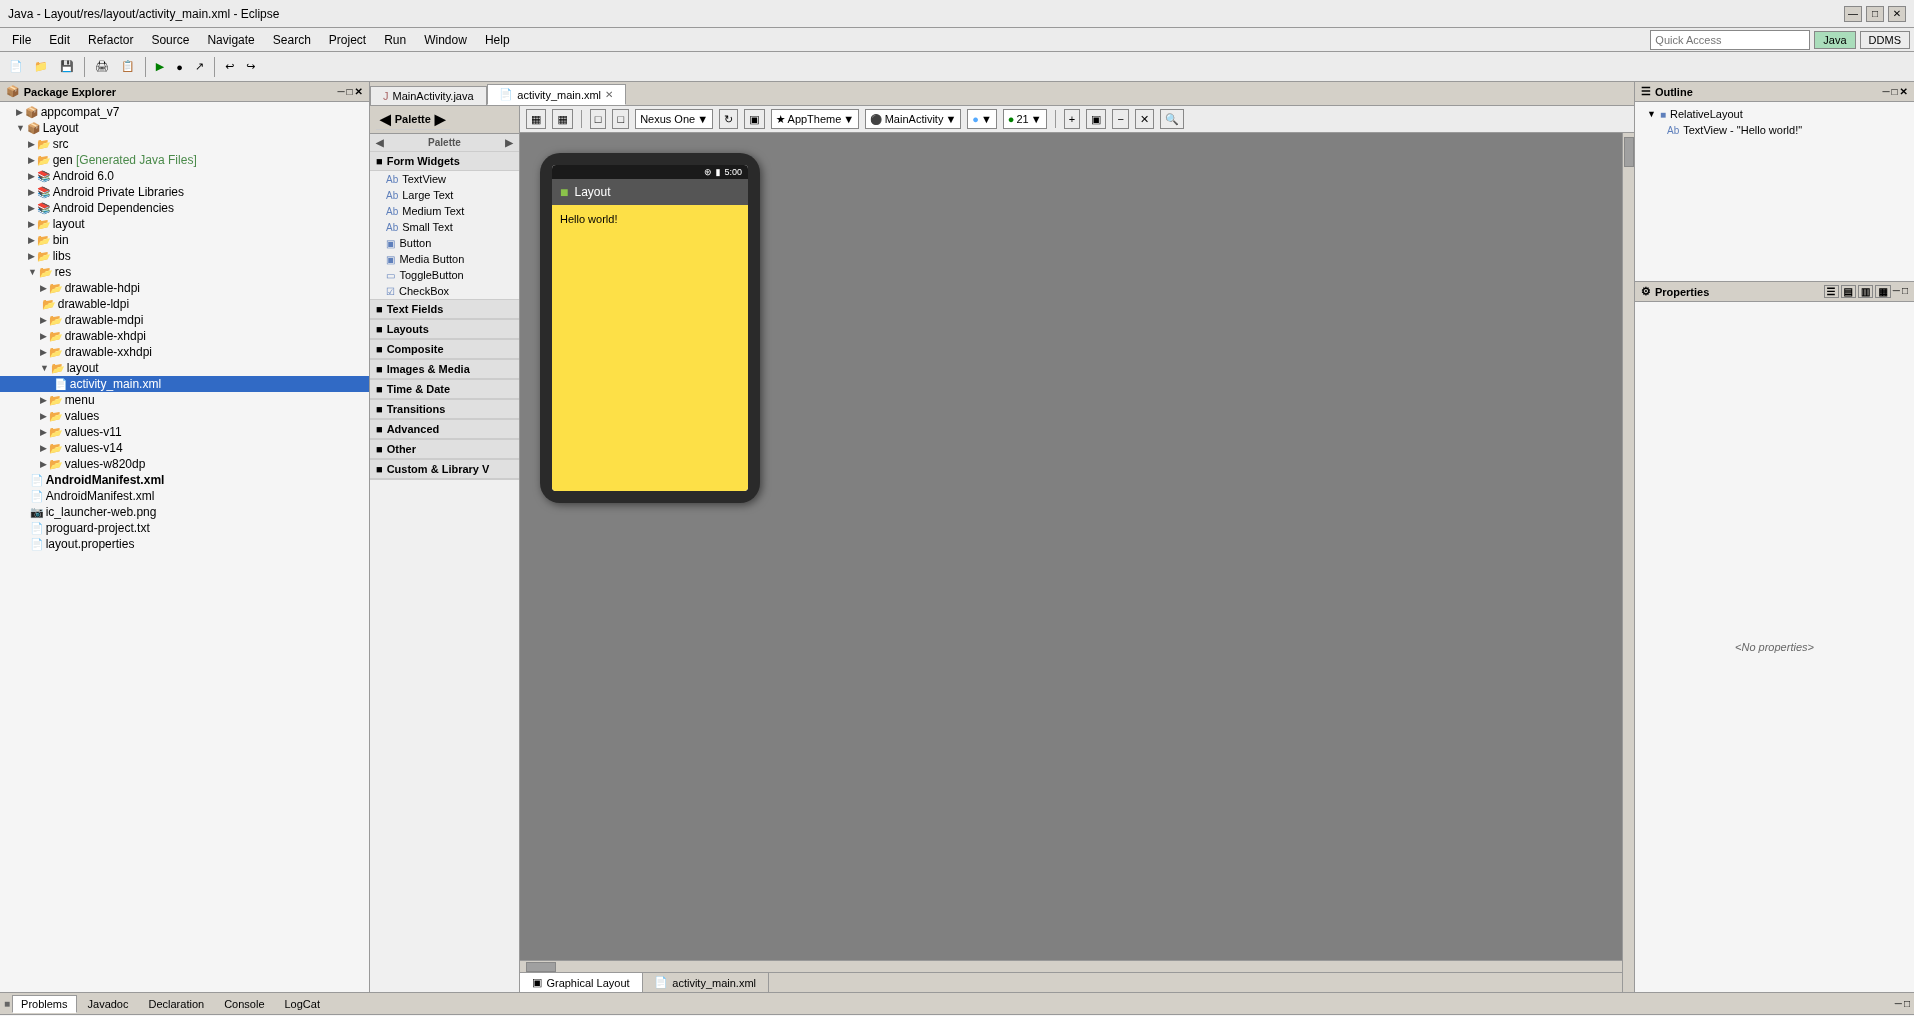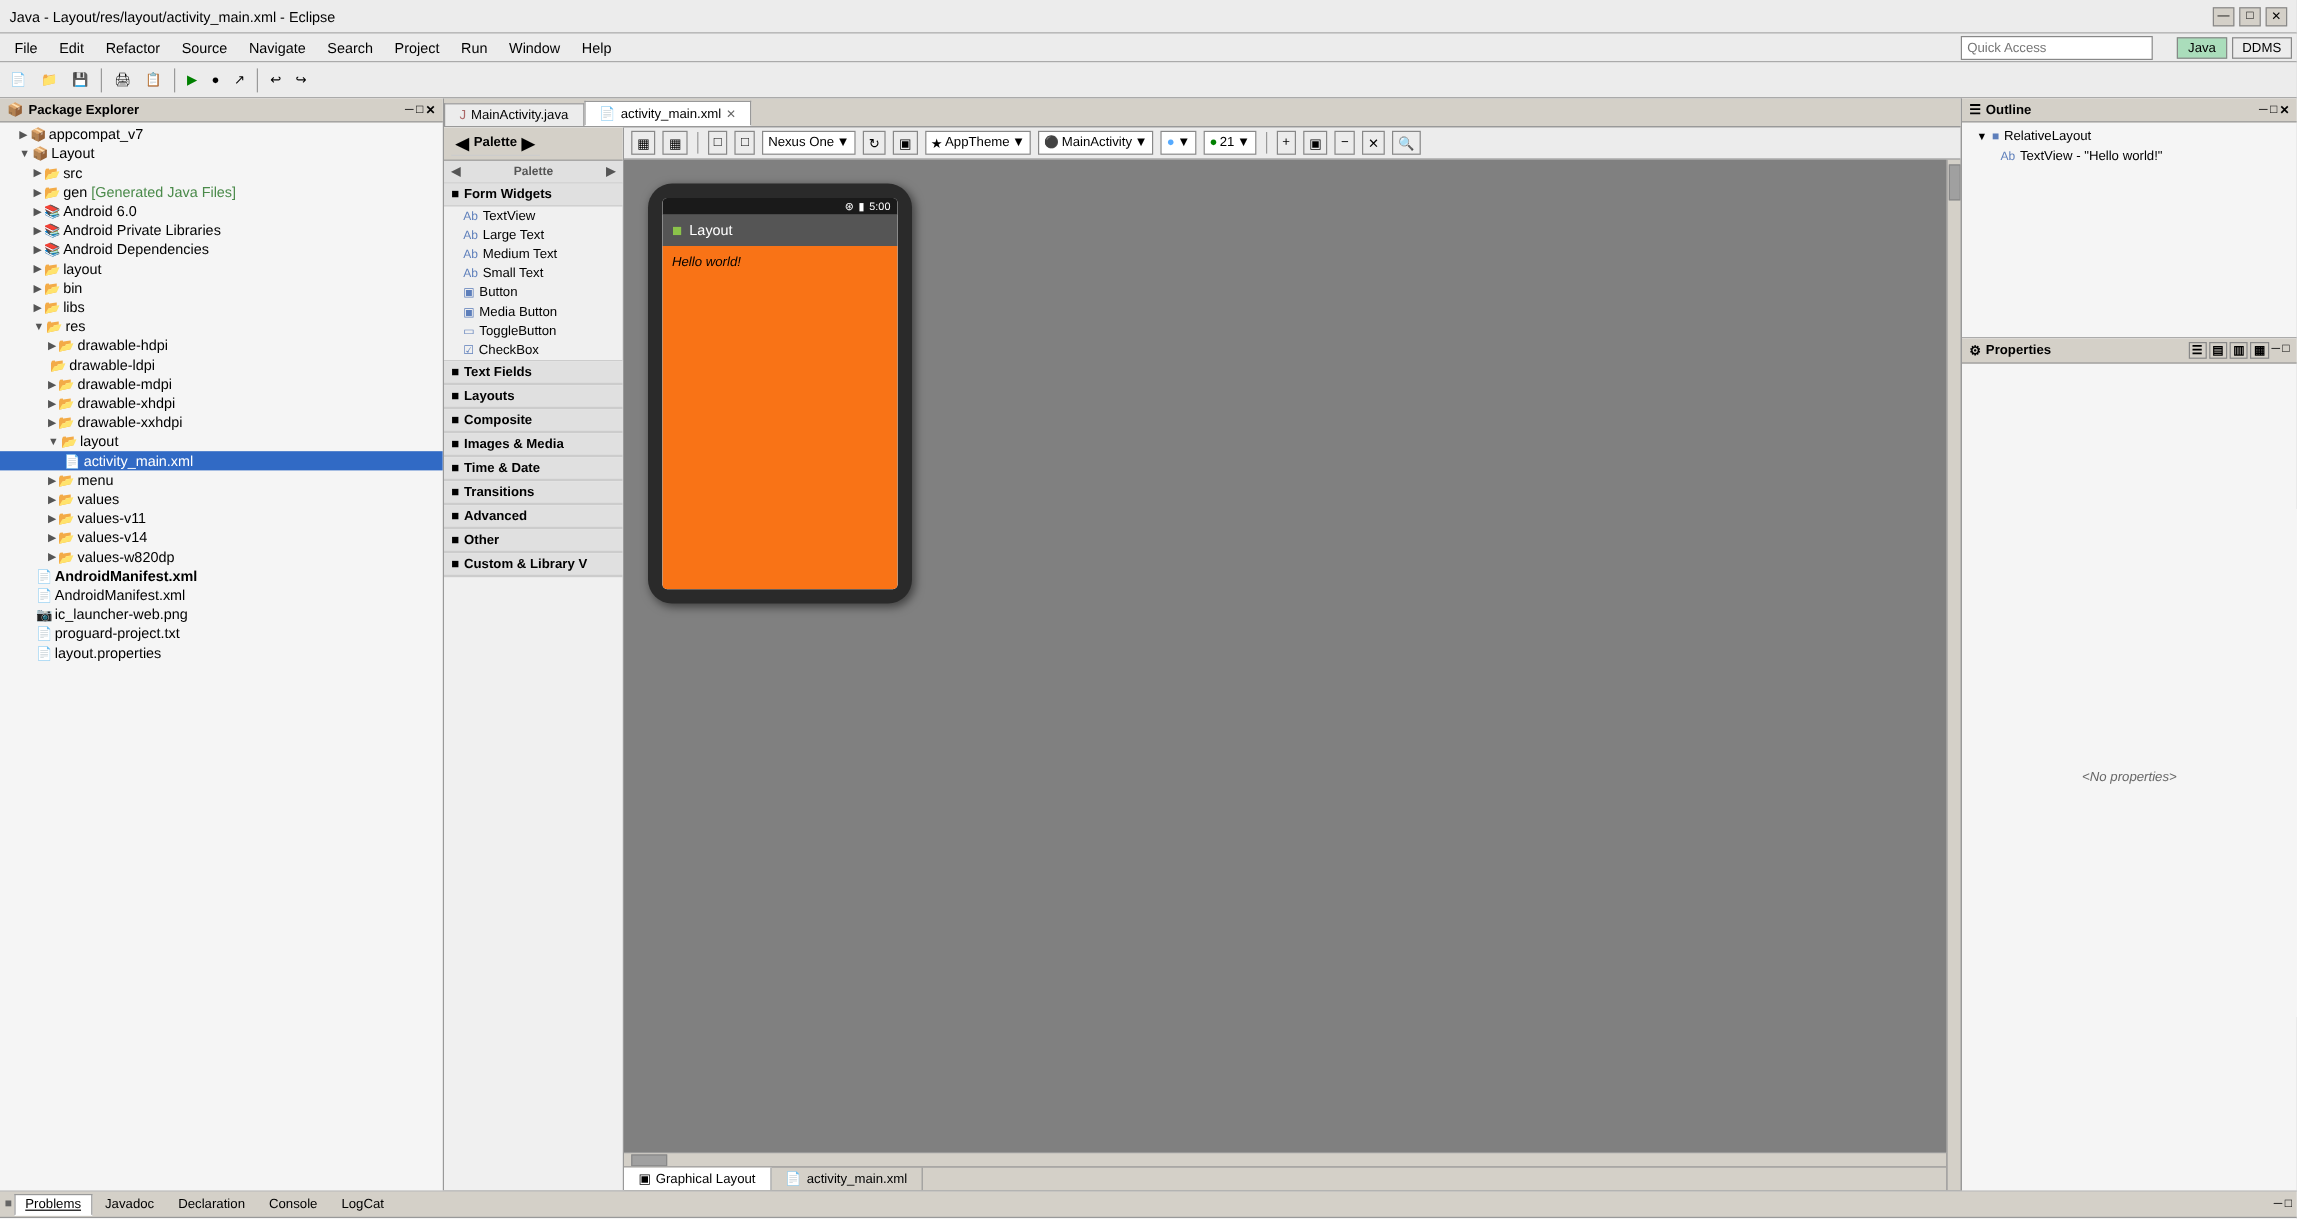--- a/index.html
+++ b/index.html
@@ -13,21 +13,21 @@
     
     #menu-bar { background: #ECECEC; height: 24px; display: flex; align-items: center; padding: 0 4px; border-bottom: 1px solid #999; gap: 2px; }
     .menu-item { padding: 2px 8px; cursor: pointer; font-size: 12px; }
 
     
     #toolbar { background: #ECECEC; height: 30px; display: flex; align-items: center; padding: 0 4px; border-bottom: 1px solid #999; gap: 2px; }
     .toolbar-btn { padding: 2px 4px; border: 1px solid transparent; cursor: pointer; font-size: 11px; display: flex; align-items: center; }
     .toolbar-sep { width: 1px; height: 20px; background: #999; margin: 0 3px; }
     .quick-access-box { margin-left: auto; display: flex; align-items: center; gap: 4px; }
     .quick-access-input { width: 160px; height: 20px; border: 1px solid #888; padding: 0 4px; font-size: 11px; background: white; }
-    .tab-java { background: #ADB; border: 1px solid #888; padding: 2px 8px; font-size: 11px; margin-left: 16px; }
+    .tab-java { background: #ADB; border: 1px solid #888; padding: 2px 8px; font-size: 11px; }
     .tab-ddms { background: #ECECEC; border: 1px solid #888; padding: 2px 8px; font-size: 11px; }
 
     
     #main-layout { display: flex; height: calc(1016px - 28px - 24px - 30px - 24px); }
 
     
     #package-explorer { width: 370px; display: flex; flex-direction: column; border-right: 1px solid #999; background: #F5F5F5; min-width: 370px; }
     #pe-header { background: #D4D0C8; padding: 3px 6px; font-size: 11px; font-weight: bold; display: flex; align-items: center; gap: 4px; border-bottom: 1px solid #999; }
     #pe-header .pe-controls { margin-left: auto; display: flex; gap: 2px; }
     #pe-content { overflow: auto; flex: 1; padding: 2px 0; }
@@ -90,21 +90,21 @@
     #outline-content { padding: 4px; min-height: 120px; }
     .outline-item { padding: 2px 4px; font-size: 11px; cursor: pointer; display: flex; align-items: center; gap: 4px; }
     #properties-panel { flex: 1; background: #F5F5F5; display: flex; flex-direction: column; }
     #prop-header { background: #D4D0C8; padding: 3px 6px; font-size: 11px; font-weight: bold; display: flex; align-items: center; gap: 4px; border-bottom: 1px solid #999; }
     #prop-content { flex: 1; display: flex; align-items: center; justify-content: center; color: #666; font-size: 11px; font-style: italic; }
 
     
     #bottom-panel { height: 185px; min-height: 185px; border-top: 1px solid #999; background: #F5F5F5; display: flex; flex-direction: column; }
     #bottom-tabs { background: #D4D0C8; border-bottom: 1px solid #999; display: flex; align-items: center; padding: 0 4px; gap: 2px; height: 22px; }
     .bottom-tab { padding: 2px 8px; font-size: 11px; cursor: pointer; border: 1px solid transparent; }
-    .bottom-tab.active { background: white; border: 1px solid #999; border-bottom: 1px solid white; text-decoration: underline; }
+    .bottom-tab.active { background: white; border: 1px solid #999; border-bottom: 1px solid white; }
     #bottom-content { flex: 1; padding: 4px; overflow: auto; }
 
     
     ::-webkit-scrollbar { width: 10px; height: 10px; }
     ::-webkit-scrollbar-track { background: #D4D0C8; }
     ::-webkit-scrollbar-thumb { background: #A0A0A0; border: 1px solid #888; }
     .expand-arrow { font-size: 9px; color: #555; }
   </style>
 </head>
 <body>
@@ -521,21 +521,21 @@
                 <div id="device-screen" style="background:white; flex:1; border-radius:4px; overflow:hidden; display:flex; flex-direction:column;">
                   <div id="device-status-bar" style="background:#1A1A1A; color:white; font-size:9px; padding:2px 6px; display:flex; justify-content:flex-end; align-items:center; gap:4px;">
                     <span>⊛</span>
                     <span>▮</span>
                     <span>5:00</span>
                   </div>
                   <div id="device-title-bar" style="background:#555; color:white; font-size:12px; padding:5px 8px; display:flex; align-items:center; gap:6px;">
                     <span style="color:#8BC34A; font-size:14px;">■</span>
                     <span>Layout</span>
                   </div>
-                  <div id="device-content" style="flex:1; background:#f97316; padding:8px; font-size:11px;font-style:italic;">
+                  <div id="device-content" style="flex:1; background:#fde047; padding:8px; font-size:11px;">
                     <span>Hello world!</span>
                   </div>
                 </div>
               </div>
             </div>
 
             <div id="ge-scrollbar-h" style="height:12px; background:#D4D0C8; border-top:1px solid #999; display:flex; align-items:center;">
               <div style="width:30px; height:10px; background:#A0A0A0; border:1px solid #888; margin-left:4px;"></div>
             </div>
 

